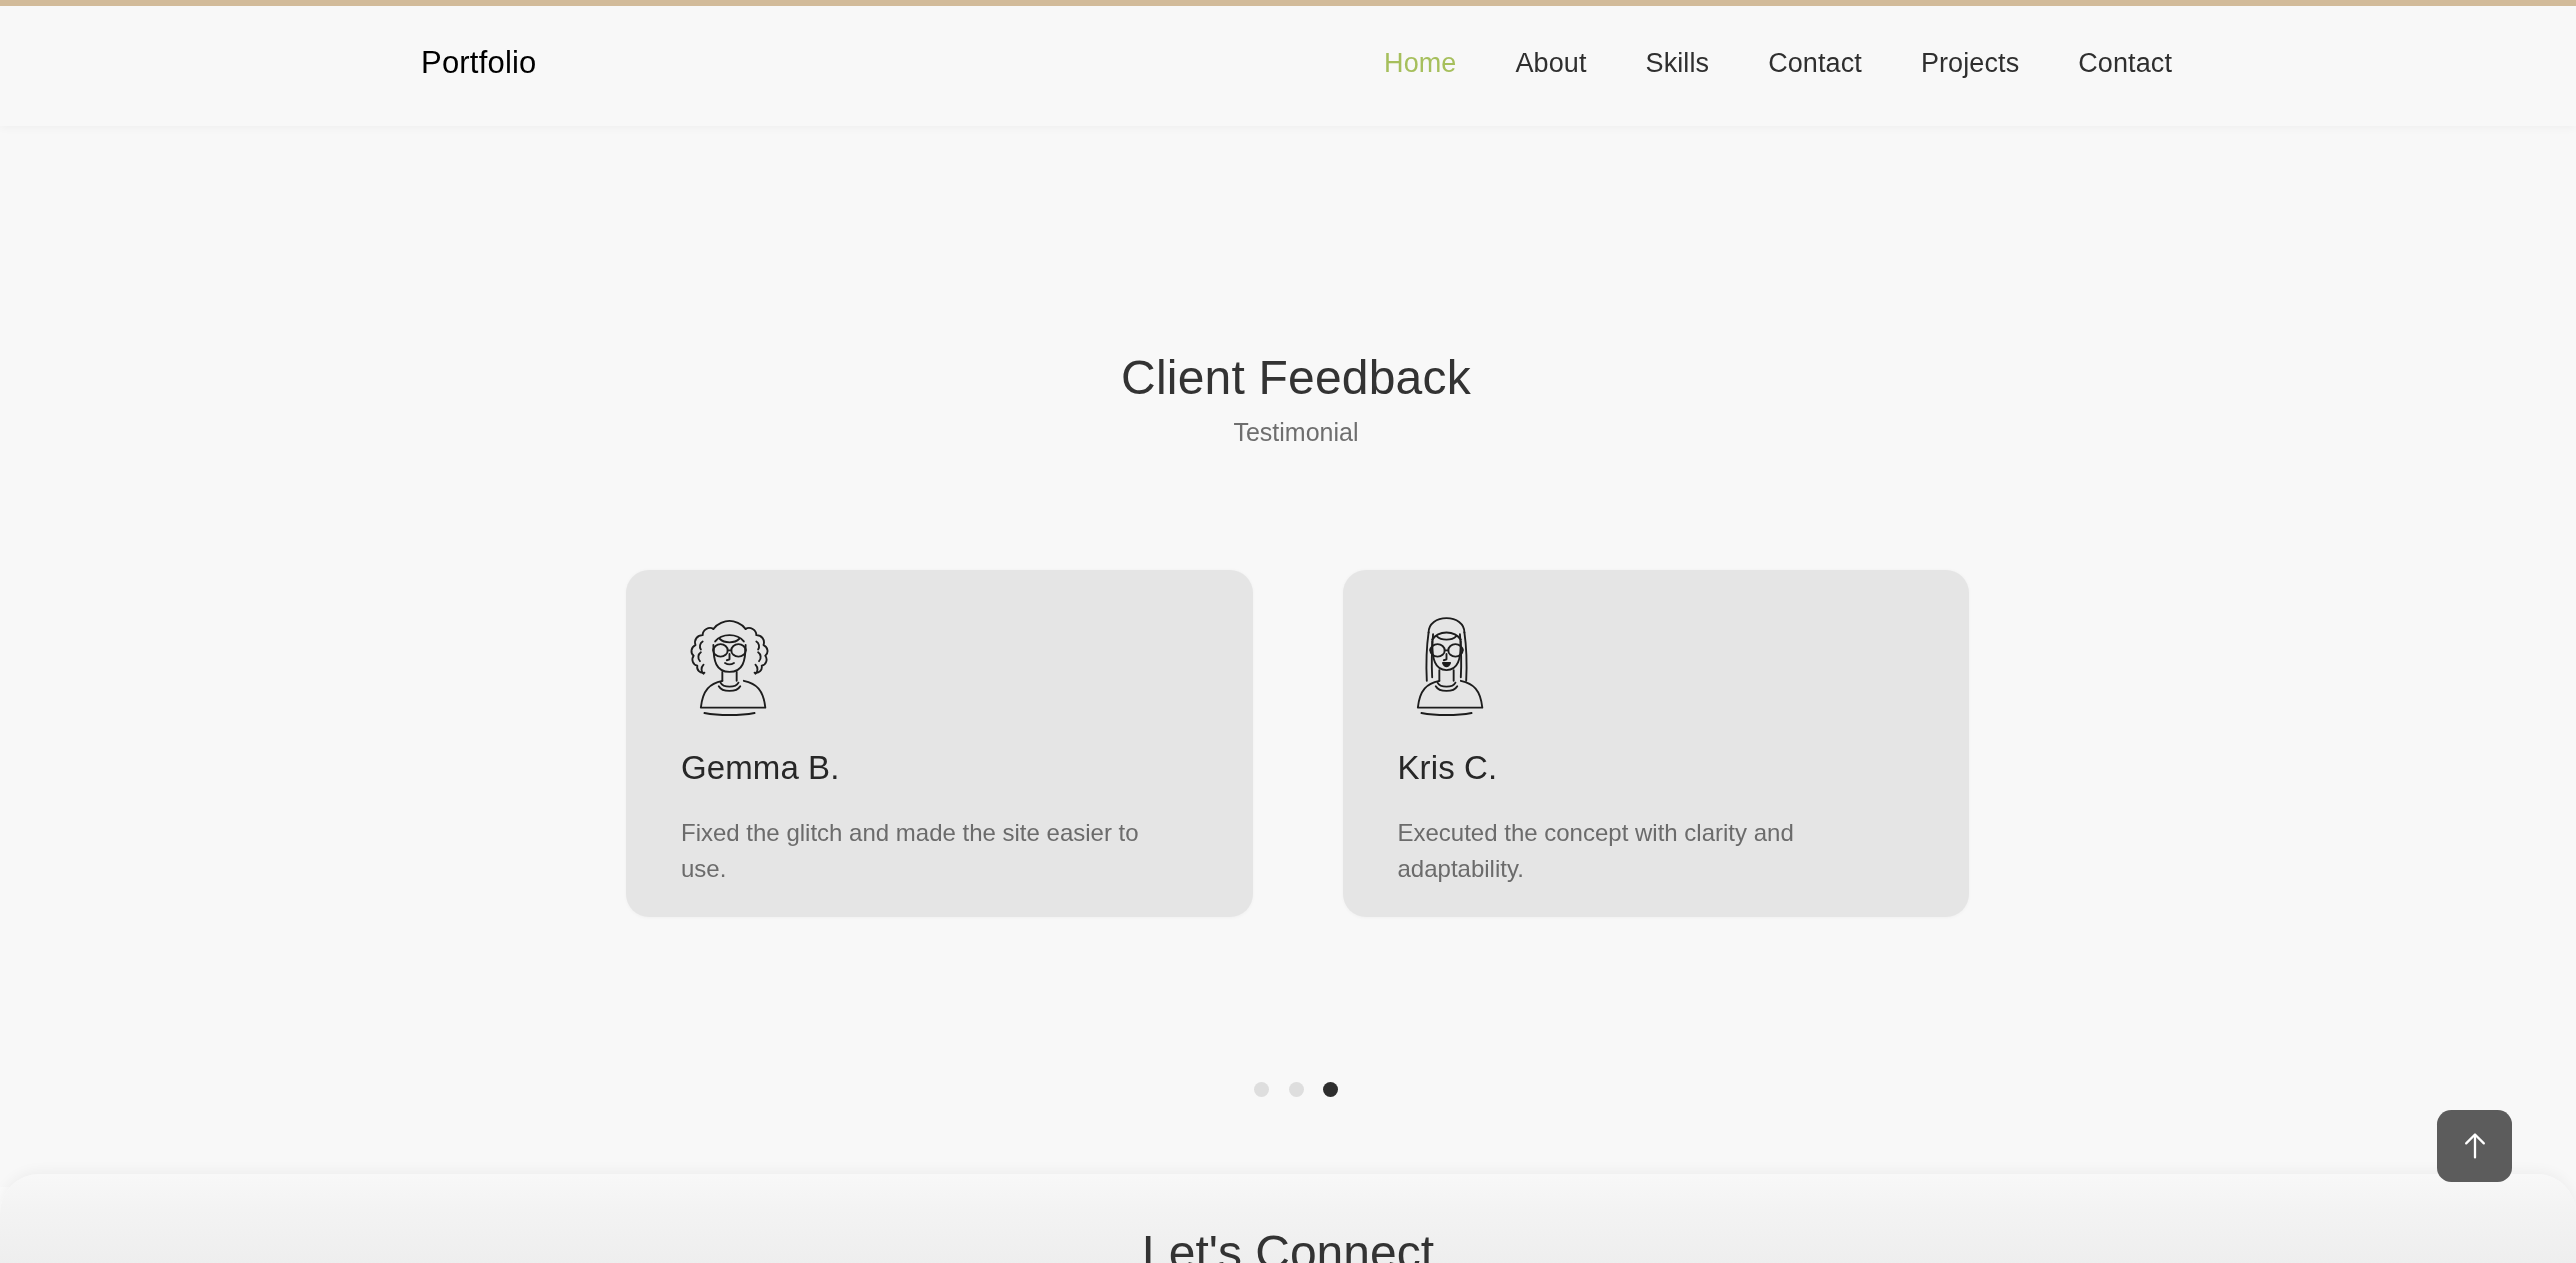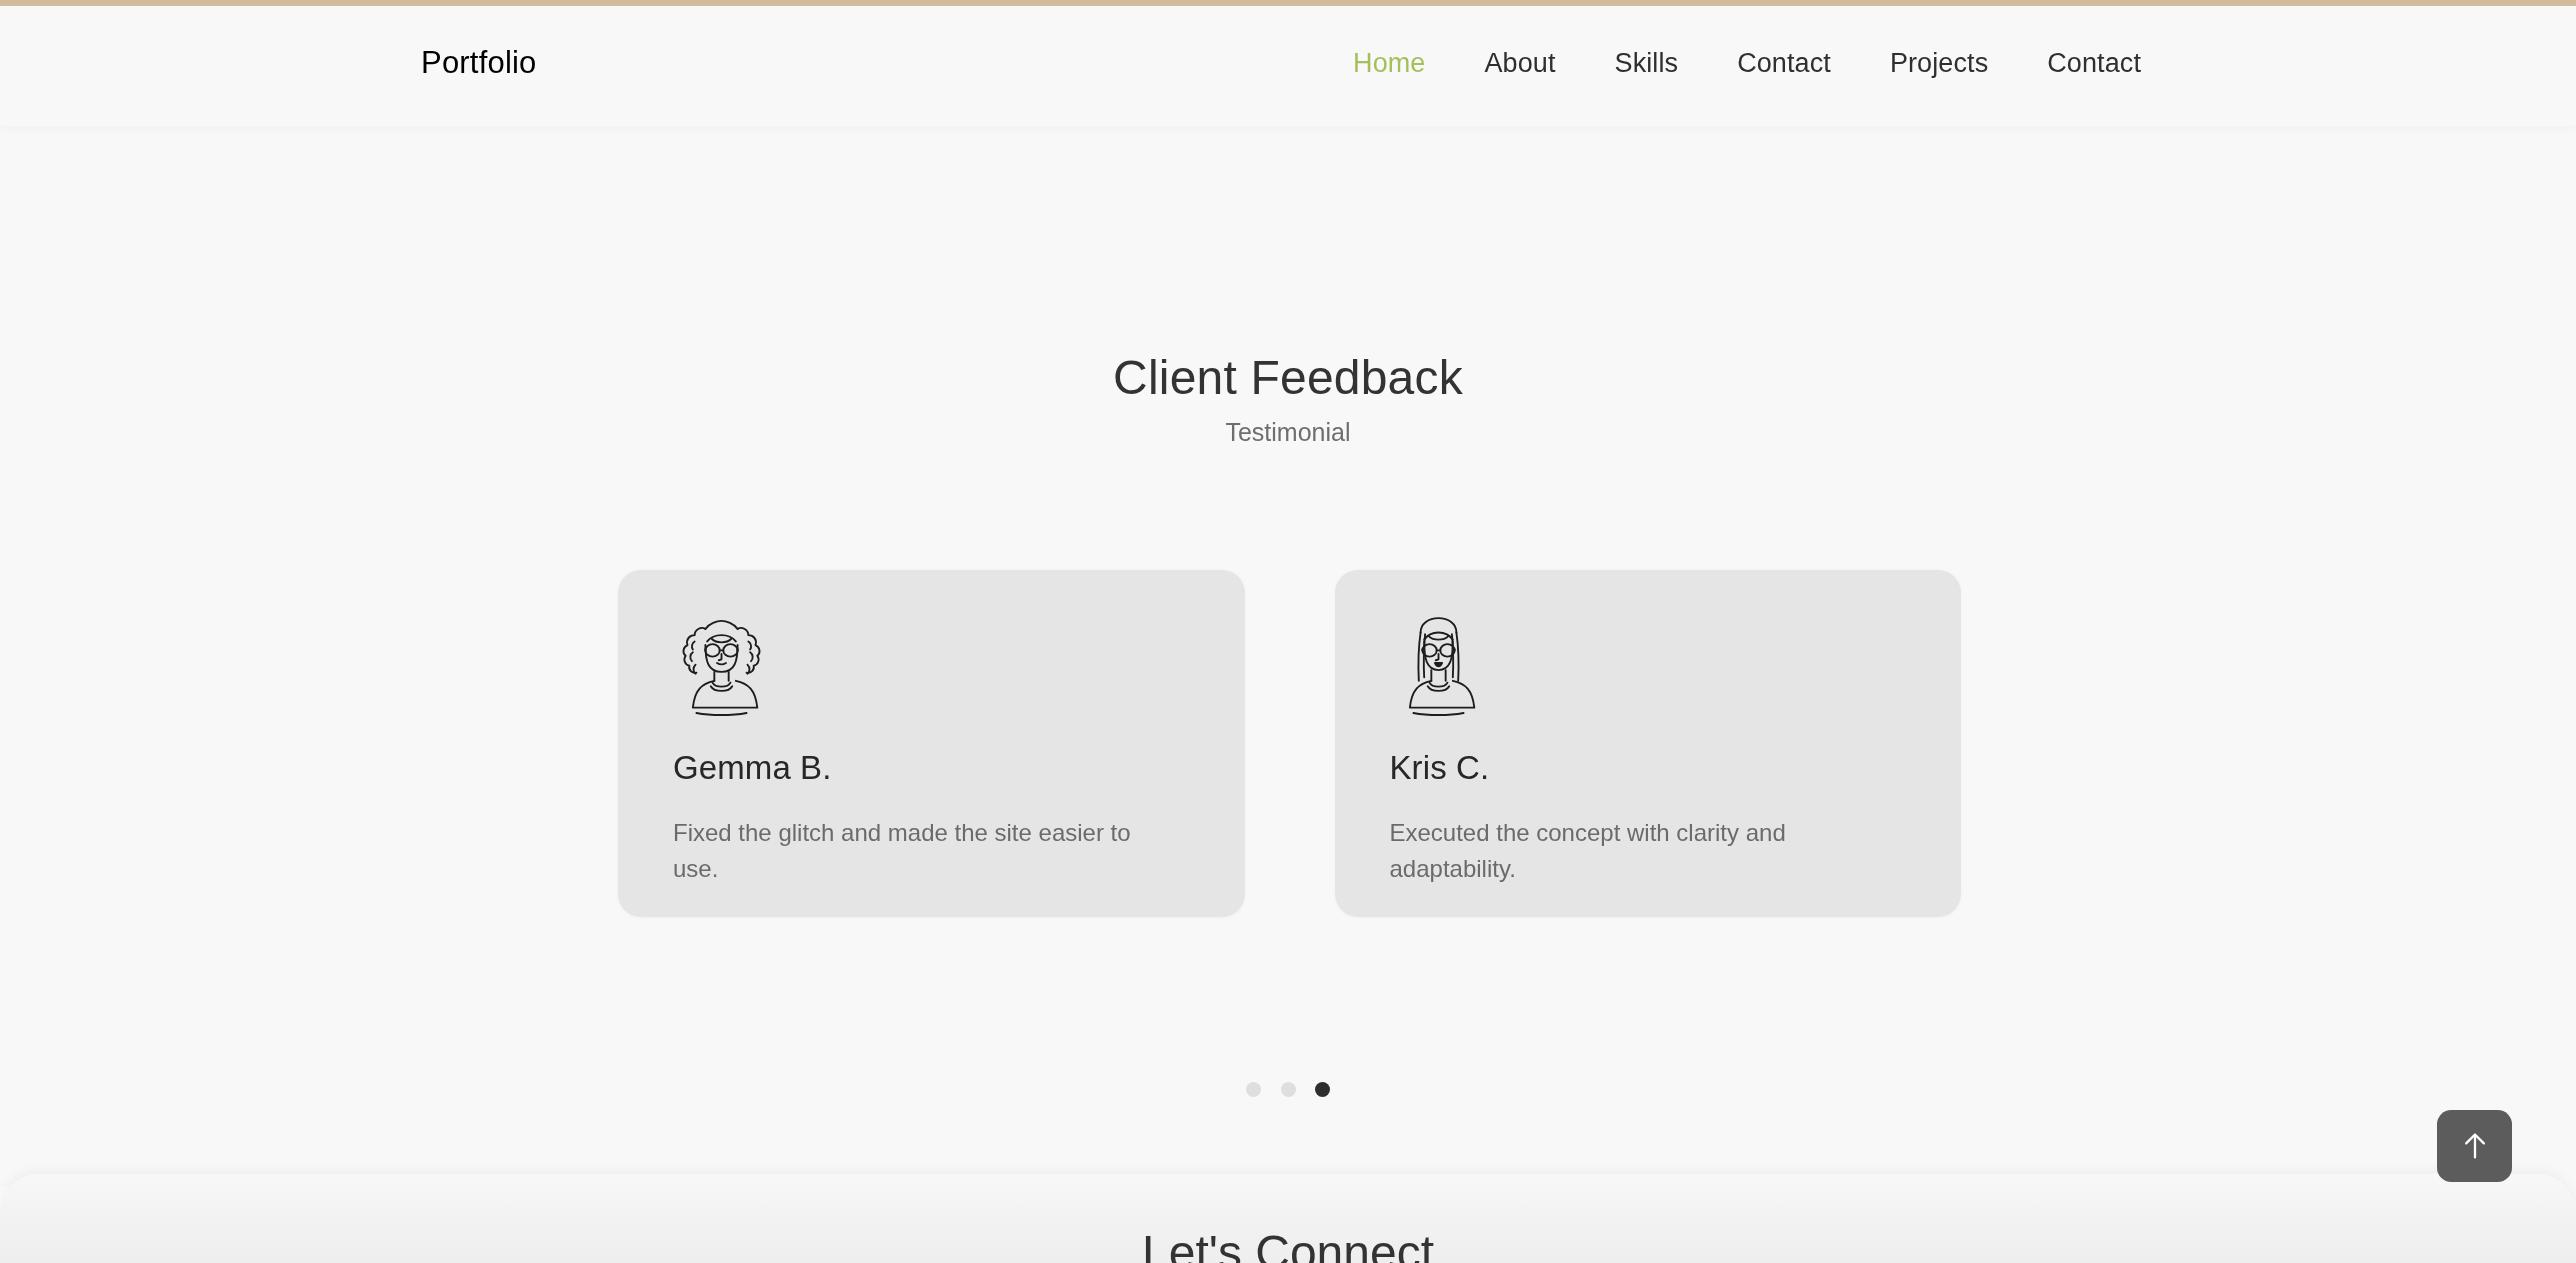--- a/index.html
+++ b/index.html
@@ -57,41 +57,41 @@
     left: 421px;
     font-size: 31px;
     font-weight: 400;
     color: #000000;
     letter-spacing: 0.2px;
     cursor: pointer;
   }
 
   .main-nav {
     position: absolute;
-    right: 435px;
+    right: 404px;
     display: flex;
     align-items: center;
     gap: 59px;
   }
 
   .nav-link {
     font-size: 27px;
     color: #2f2f2f;
     text-decoration: none;
     letter-spacing: 0.1px;
     cursor: pointer;
     white-space: nowrap;
   }
   .nav-link.active { color: #a6bf5c; }
 
   
   .testimonial-section {
     position: absolute;
     top: 126px;
-    left: 0;
+    left: 8px;
     width: 2540px;
     height: 1011px;
     z-index: 10;
   }
 
   .section-head {
     position: absolute;
     top: 227px;
     left: 0;
     width: 2576px;

